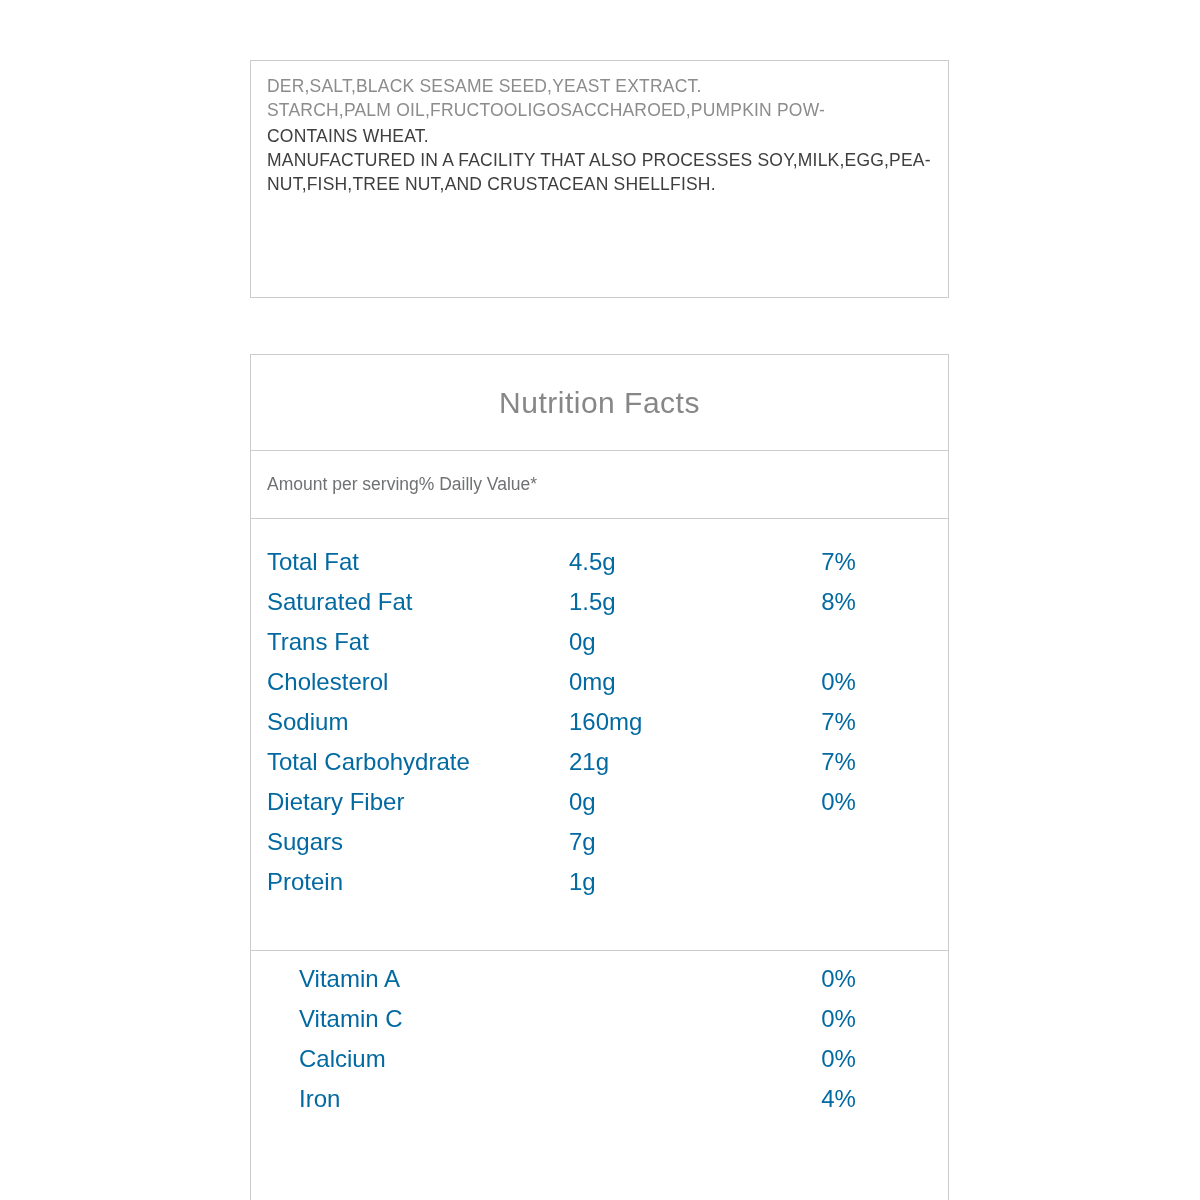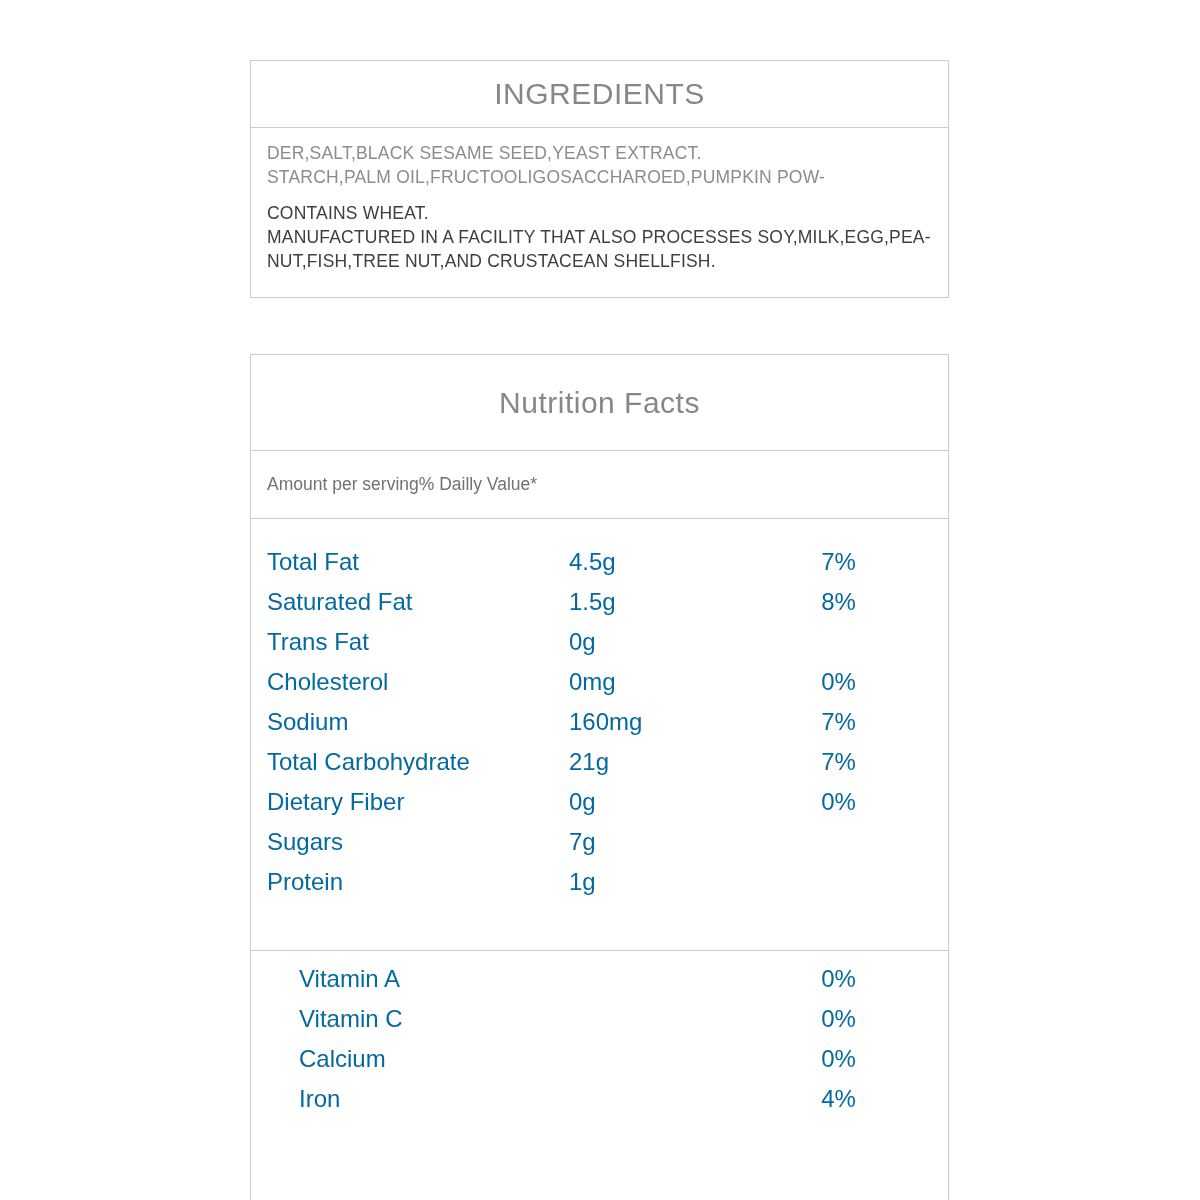--- a/index.html
+++ b/index.html
@@ -36,21 +36,21 @@
   }
   .ingredients-box .panel-title { height: 66px; }
   .ingredients-body {
     padding: 13px 16px 0 16px;
     font-size: 17.5px;
     line-height: 24px;
     letter-spacing: 0.2px;
   }
   .ing-line-light { color: #8c8c8c; }
   .ing-line-dark  { color: #3e3e3e; }
-  .contains-line  { margin-top: 12px; }
+  .contains-line  { margin-top: 2px; }
   
   .nutrition-box { top: 354px; height: 959px; }
   .nutrition-box .panel-title { height: 95px; }
   .nf-header-row {
     display: flex;
     align-items: center;
     height: 67px;
     padding: 0 66px 0 16px;
     border-bottom: 1px solid #cccccc;
     color: #707174;
@@ -74,21 +74,20 @@
   .nf-cell-dv { text-align: center; }
   .nf-vitamins { padding-top: 8px; }
   .nf-vit-label { grid-column: 1 / 3; margin-left: 32px; }
 </style>
 </head>
 <body>
 
 <div class="page">
 
   <section class="box ingredients-box">
-    <div class="panel-title">INGREDIENTS</div>
     <div class="ingredients-body">
       <div class="ing-line-light">DER,SALT,BLACK SESAME SEED,YEAST EXTRACT.</div>
       <div class="ing-line-light">STARCH,PALM OIL,FRUCTOOLIGOSACCHAROED,PUMPKIN POW-</div>
       <div class="ing-line-dark contains-line">CONTAINS WHEAT.</div>
       <div class="ing-line-dark">MANUFACTURED IN A FACILITY THAT ALSO PROCESSES SOY,MILK,EGG,PEA-</div>
       <div class="ing-line-dark">NUT,FISH,TREE NUT,AND CRUSTACEAN SHELLFISH.</div>
     </div>
   </section>
 
   <section class="box nutrition-box">

